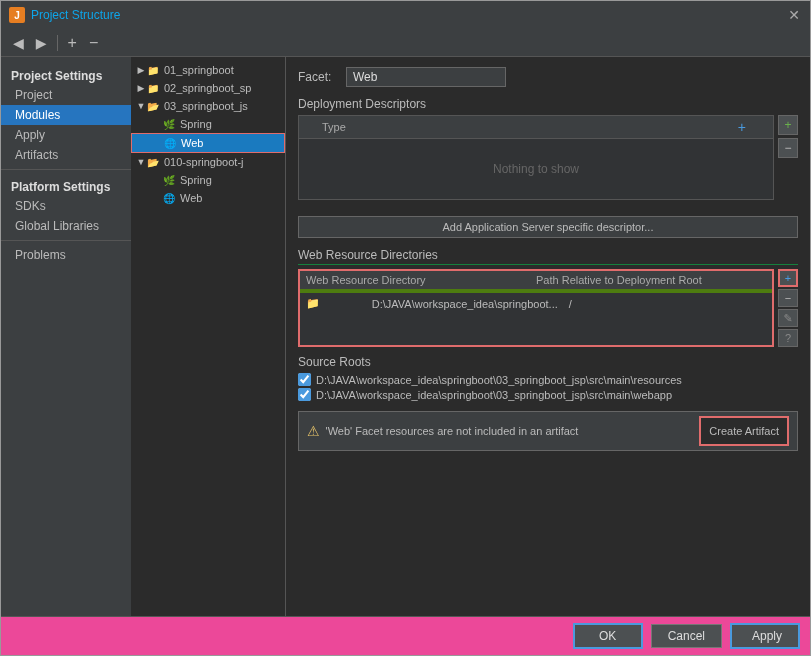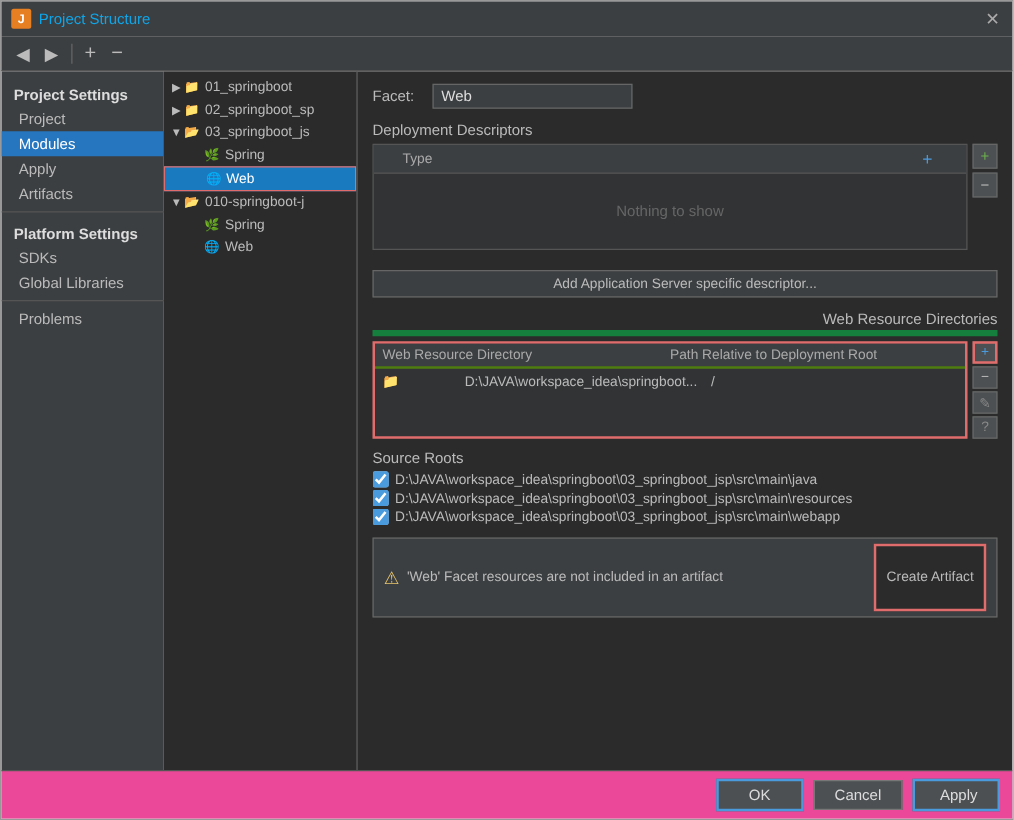--- a/index.html
+++ b/index.html
@@ -229,33 +229,32 @@
       margin-bottom: 10px;
     }
 
     .web-resource-section {
       margin-bottom: 8px;
     }
     .section-title-bordered {
       color: #bbb;
       font-size: 12px;
       margin-bottom: 4px;
-      border-bottom: 5px solid #15803d;
+      border-bottom: 1px solid #15803d;
       padding-bottom: 2px;
-      text-align: right;
     }
 
     .resource-table {
       border: 2px solid #e06c6c;
       background: #313335;
     }
     .resource-table-header {
       display: flex;
       background: #3c3f41;
-      border-bottom: 2px solid #4d7c0f;
+      border-bottom: 4px solid #4d7c0f;
       padding: 3px 6px;
       font-size: 11px;
       color: #aaa;
       align-items: flex-end;
     }
     .resource-table-header .col-dir { flex: 1; }
     .resource-table-header .col-relpath { flex: 1; }
     .resource-table-body {
       padding: 4px 6px;
     }
@@ -313,21 +312,21 @@
       margin-bottom: 8px;
       font-size: 11px;
       color: #e8c46a;
     }
     .warning-icon { margin-right: 6px; font-size: 14px; }
     .warning-text { flex: 1; color: #bbb; }
     .create-artifact-btn {
       background: #2b2b2b;
       border: 2px solid #e06c6c;
       color: #bbb;
-      padding: 19px 8px;
+      padding: 7px 8px;
       font-size: 11px;
       cursor: pointer;
     }
 
     .bottom-bar {
       display: flex;
       justify-content: flex-end;
       align-items: center;
       padding: 6px 10px;
       background: #ec4899;
@@ -491,24 +490,20 @@
             <div class="resource-side-btn gray">✎</div>
             <div class="resource-side-btn gray">?</div>
           </div>
         </div>
       </div>
 
       <div class="source-roots-section">
         <div class="section-title">Source Roots</div>
         <div class="checkbox-row">
           <input type="checkbox" checked="" style="">
-          <span>D:\JAVA\workspace_idea\springboot\03_springboot_jsp\src\main\java</span>
-        </div>
-        <div class="checkbox-row">
-          <input type="checkbox" checked="" style="">
           <span>D:\JAVA\workspace_idea\springboot\03_springboot_jsp\src\main\resources</span>
         </div>
         <div class="checkbox-row">
           <input type="checkbox" checked="" style="">
           <span>D:\JAVA\workspace_idea\springboot\03_springboot_jsp\src\main\webapp</span>
         </div>
       </div>
 
       <div class="warning-bar">
         <span class="warning-icon">⚠</span>

